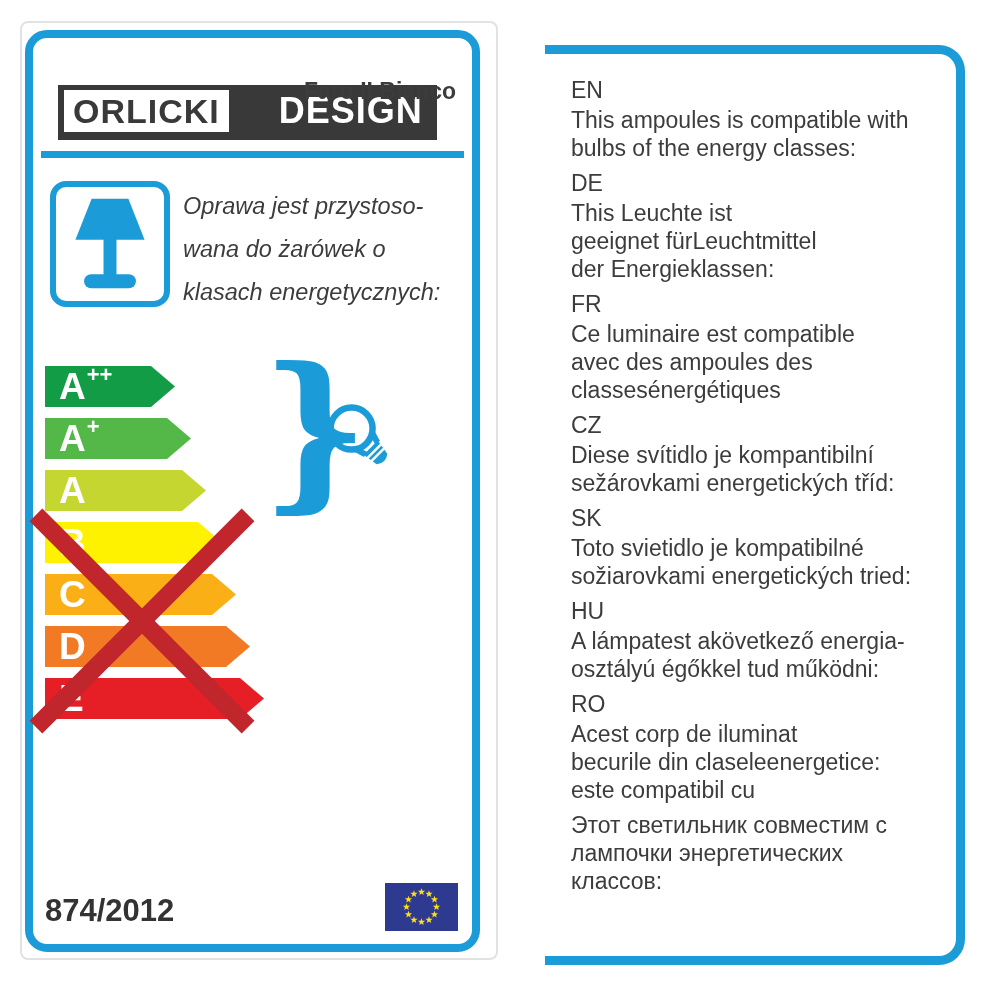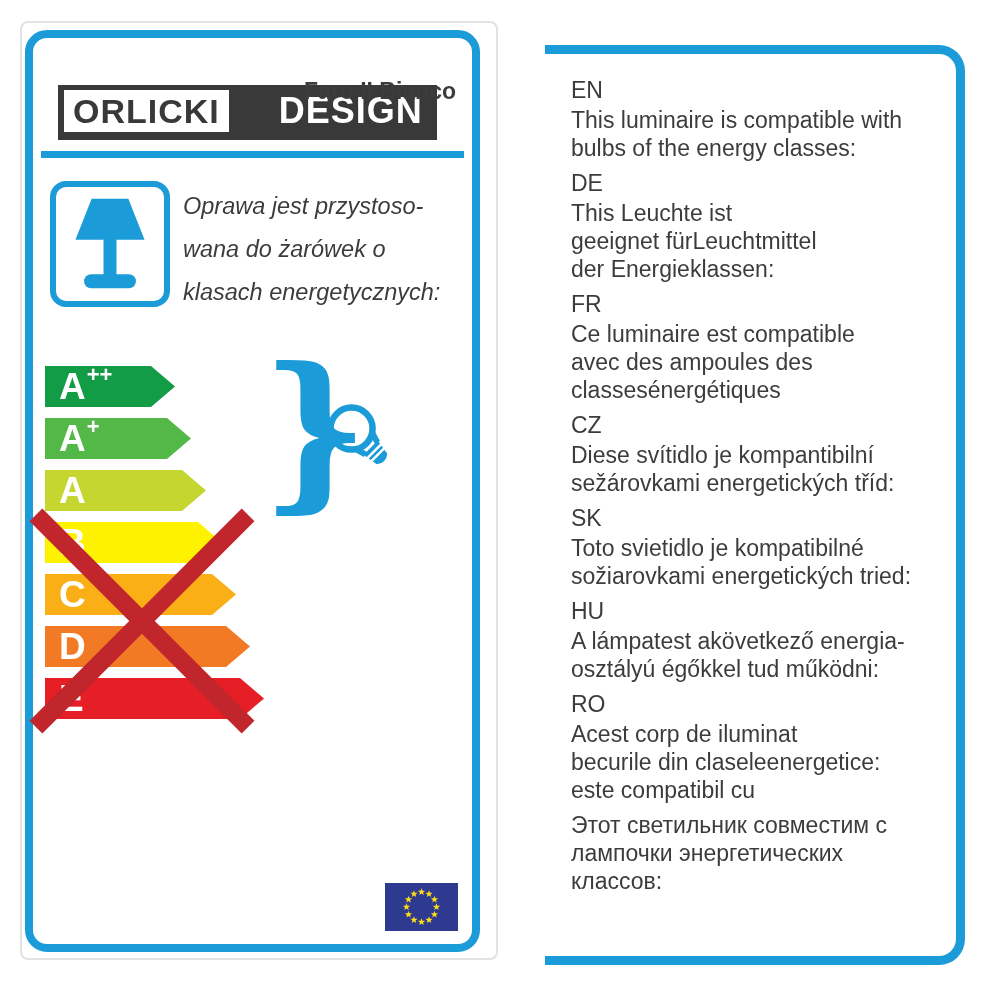--- a/index.html
+++ b/index.html
@@ -143,20 +143,21 @@
       <line x1="-10" y1="30" x2="10" y2="30" stroke="#fff" stroke-width="2.4"></line>
       <line x1="-9" y1="35" x2="9" y2="35" stroke="#fff" stroke-width="2.4"></line>
     </g>
   </svg>
 
   <div class="abs cross">
     <div class="cross-bar b1"></div>
     <div class="cross-bar b2"></div>
   </div>
 
+  <div class="abs regulation">874/2012</div>
 
   <svg class="abs eu-flag" viewBox="0 0 73 48">
     <defs>
       <path id="eu-star" d="M0,-3.8 L0.95,-1.31 L3.61,-1.17 L1.54,0.5 L2.23,3.07 L0,1.62 L-2.23,3.07 L-1.54,0.5 L-3.61,-1.17 L-0.95,-1.31 Z" fill="var(--eu-star)"></path>
     </defs>
     <rect x="0" y="0" width="73" height="48" fill="var(--eu-blue)"></rect>
     <use href="#eu-star" transform="translate(36.5,9)"></use>
     <use href="#eu-star" transform="translate(44,11)"></use>
     <use href="#eu-star" transform="translate(49.5,16.5)"></use>
     <use href="#eu-star" transform="translate(51.5,24)"></use>
@@ -168,21 +169,21 @@
     <use href="#eu-star" transform="translate(21.5,24)"></use>
     <use href="#eu-star" transform="translate(23.5,16.5)"></use>
     <use href="#eu-star" transform="translate(29,11)"></use>
   </svg>
 </div>
 
 <div class="abs right-card">
   <div id="lang-sections">
       <div class="lang-section">
     <div class="lang-code">EN</div>
-  <div class="lang-line">This luminaire is compatible with</div>
+  <div class="lang-line">This ampoules is compatible with</div>
         <div class="lang-line">bulbs of the energy classes:</div>
       </div>
       <div class="lang-section">
     <div class="lang-code">DE</div>
   <div class="lang-line">This Leuchte ist</div>
         <div class="lang-line">geeignet fürLeuchtmittel</div>
         <div class="lang-line">der Energieklassen:</div>
       </div>
       <div class="lang-section">
     <div class="lang-code">FR</div>

